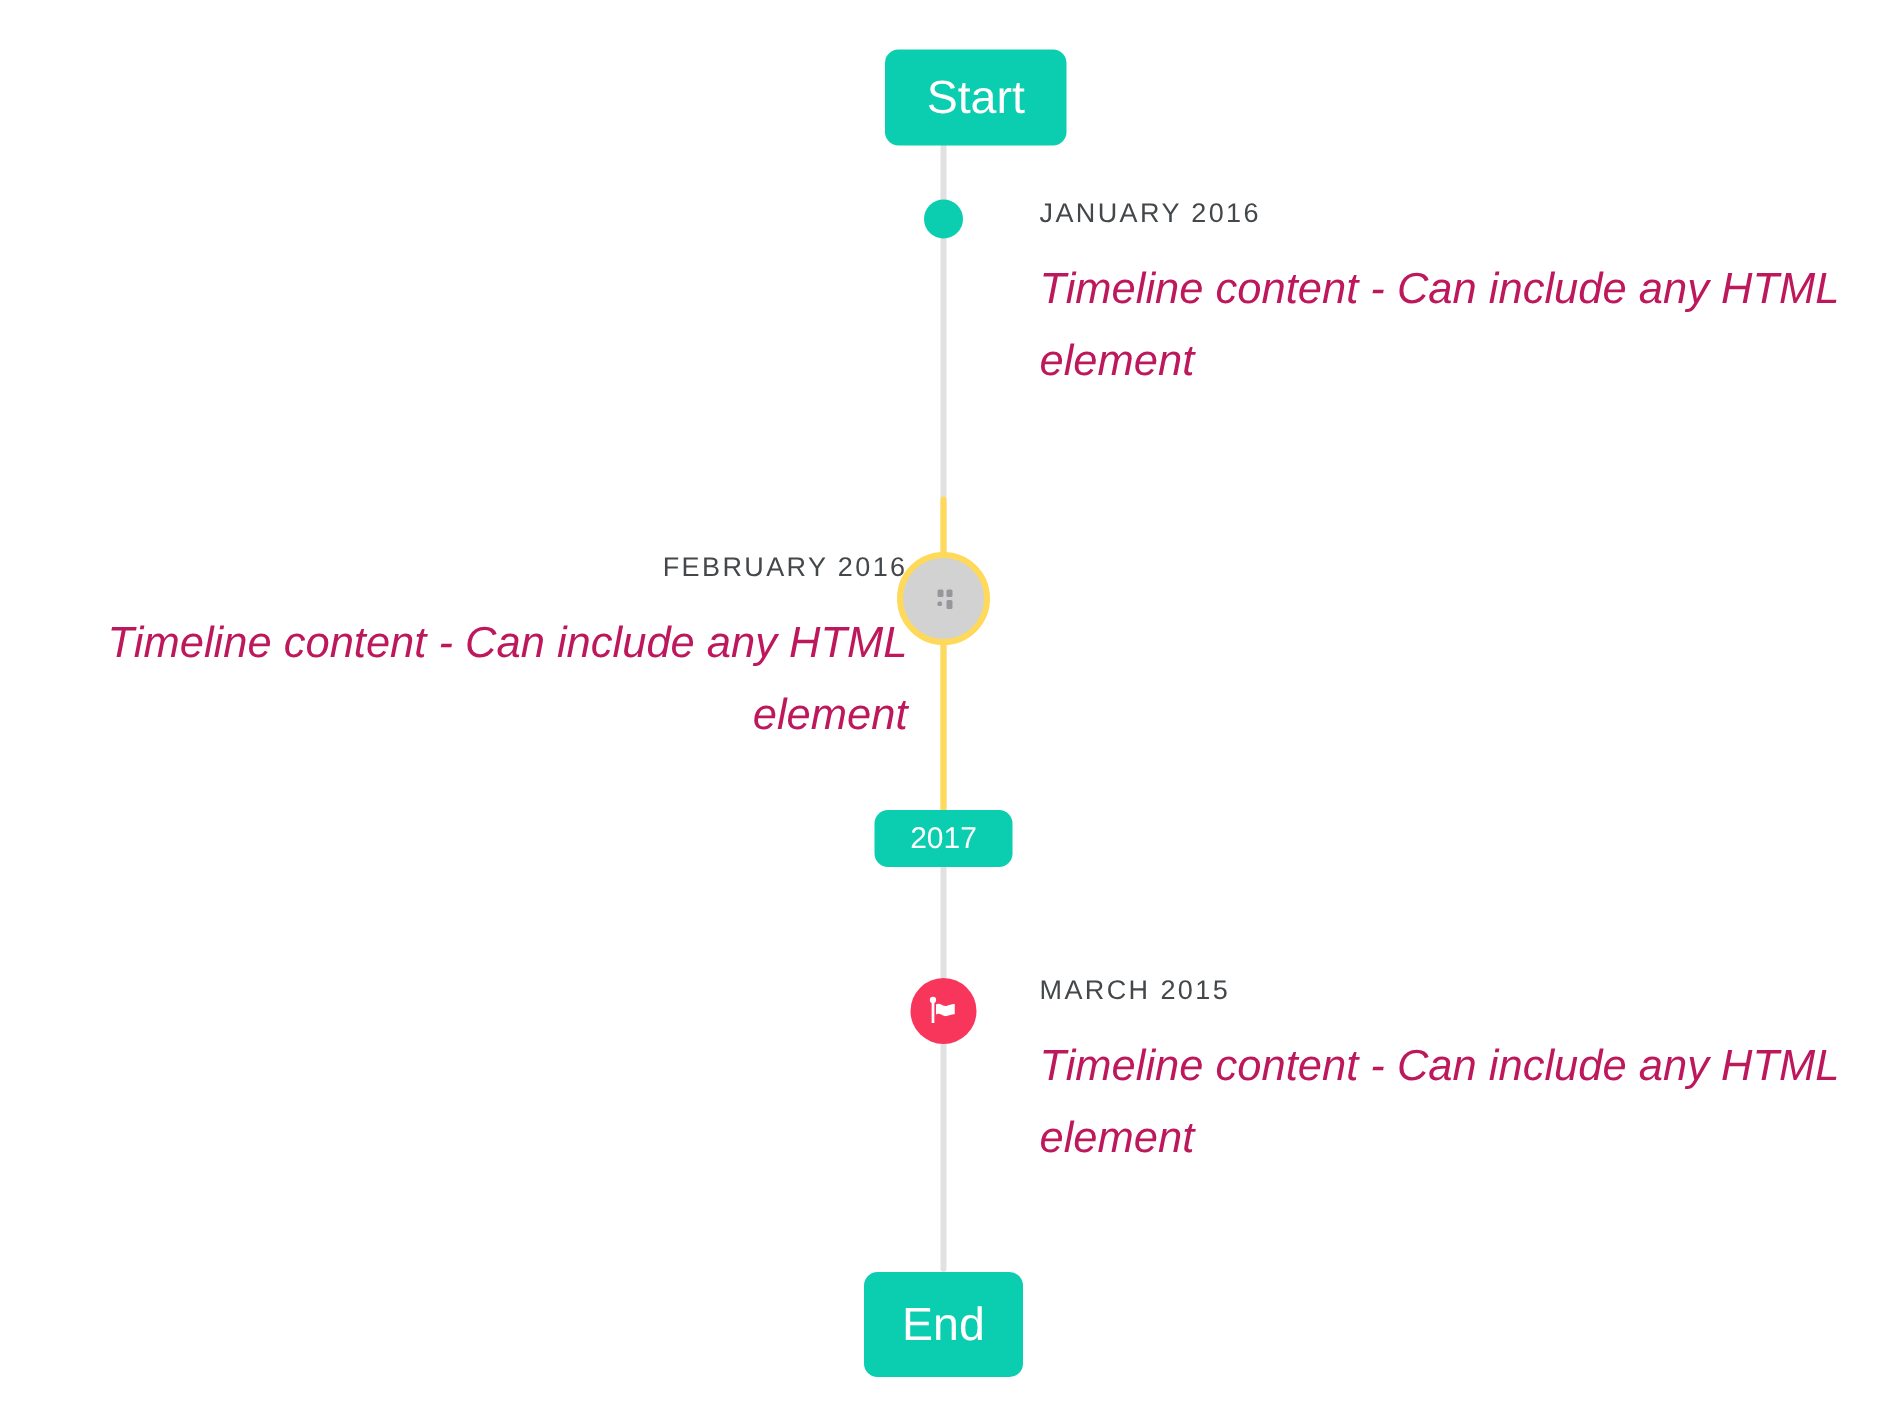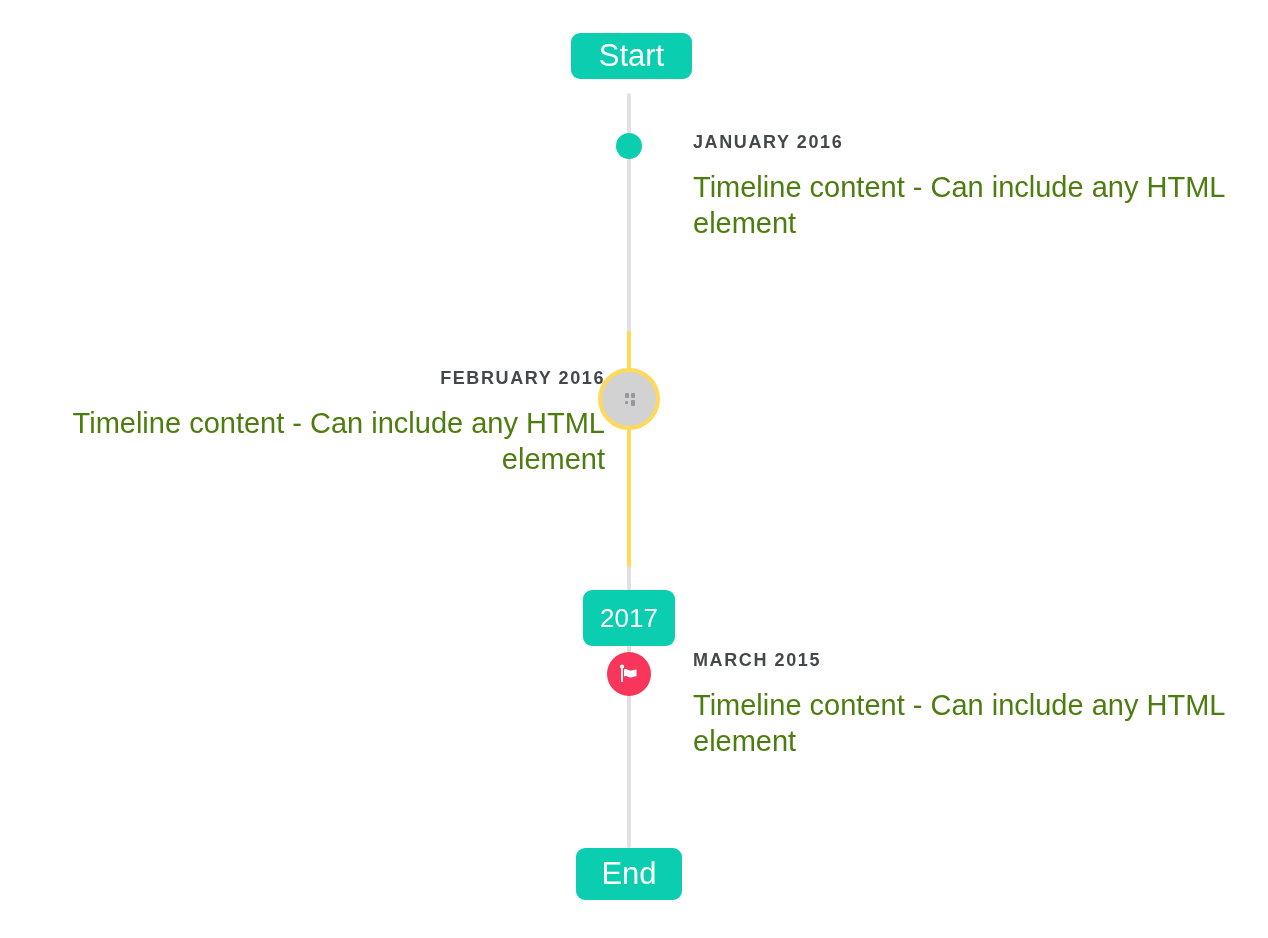--- a/index.html
+++ b/index.html
@@ -37,32 +37,32 @@
     position: absolute;
     background: #0bcdb0;
     color: #ffffff;
     display: flex;
     align-items: center;
     justify-content: center;
     border-radius: 9px;
     box-sizing: border-box;
   }
   .badge-start {
-    left: 571px; top: 33px;
-    width: 121px; height: 46px;
+    left: 590px; top: 33px;
+    width: 121px; height: 64px;
     font-size: 31px;
   }
   .badge-year {
-    left: 583px; top: 590px;
-    width: 92px; height: 56px;
-    font-size: 26px;
+    left: 583px; top: 540px;
+    width: 92px; height: 38px;
+    font-size: 20px;
   }
   .badge-end {
     left: 576px; top: 848px;
-    width: 106px; height: 52px;
+    width: 106px; height: 70px;
     font-size: 31px;
   }
   
   .marker-dot {
     position: absolute;
     left: 616px; top: 133px;
     width: 26px; height: 26px;
     border-radius: 50%;
     background: #0bcdb0;
   }
@@ -99,29 +99,30 @@
   }
   .item-left {
     right: 663px;
     text-align: right;
   }
   .item-january { top: 132px; }
   .item-february { top: 368px; }
   .item-march { top: 650px; }
   .item-date {
     font-size: 18px;
-    font-weight: bold;
+    font-weight: normal;
     letter-spacing: 1.6px;
     color: #44484b;
     margin-bottom: 16px;
   }
   .item-content {
     font-size: 29px;
-    line-height: 36px;
-    color: #4d7c0f;
+    line-height: 48px;
+    color: #be185d;
+    font-style: italic;
   }
   .icon-broken svg { display: block; }
   .icon-flag svg { display: block; }
 </style>
 </head>
 <body>
 
 <div class="stage">
 
   <div class="axis axis-gray"></div>

